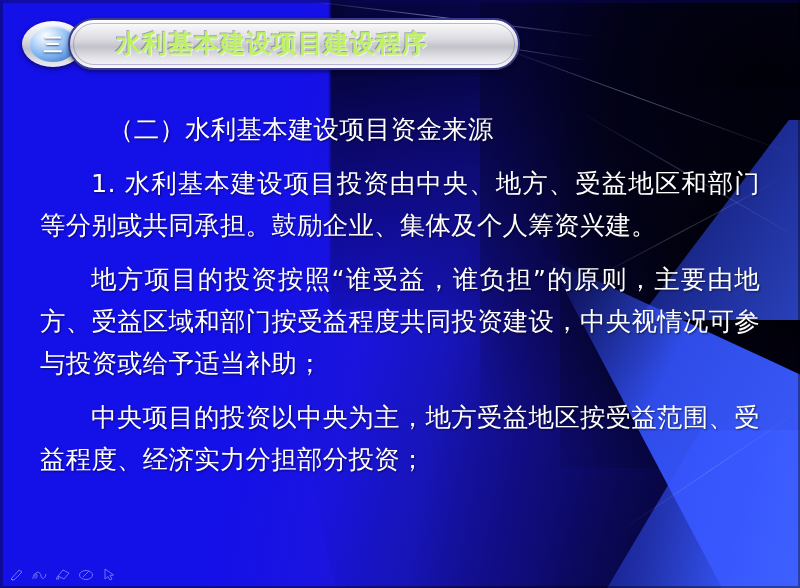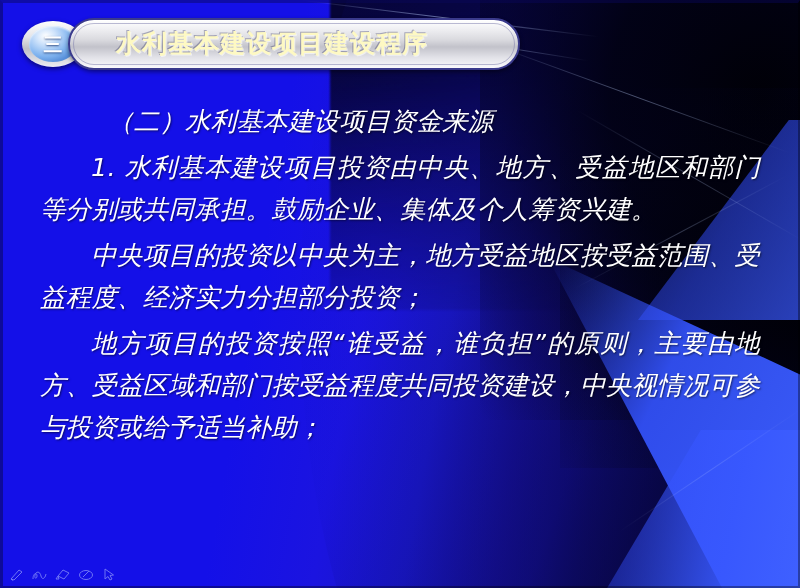--- a/index.html
+++ b/index.html
@@ -170,21 +170,21 @@
     pointer-events: none;
   }
   .title-text {
     position: absolute;
     left: 94px;
     top: 0;
     height: 52px;
     line-height: 52px;
     font-size: 25px;
     font-weight: bold;
-    color: #fef9c3;
+    color: #bef264;
     letter-spacing: 1px;
     text-shadow: 1px 1px 0 rgba(255,255,255,0.6), -1px -1px 0 rgba(40,40,90,0.35);
     white-space: nowrap;
   }
   .badge {
     position: absolute;
     left: 0px;
     top: 3px;
     width: 62px;
     height: 46px;
@@ -219,24 +219,23 @@
     left: 40px;
     top: 96px;
     width: 720px;
     color: #ffffff;
     font-size: 25.5px;
     line-height: 42px;
     text-shadow: 1px 1px 2px rgba(0,0,0,0.55);
     letter-spacing: 0.2px;
   }
   .body-text p {
-    margin: 4px 0 0 0;
+    margin: 12px 0 0 0;
     text-align: justify;
     text-justify: inter-ideograph;
-    font-style: italic;
   }
   .p-heading { padding-left: 68px; margin-bottom: 4px !important; }
   .p-indent  { text-indent: 2em; }
 
   
   .tools {
     position: absolute;
     left: 8px;
     bottom: 6px;
     display: flex;
@@ -279,22 +278,22 @@
     </div>
     <div class="title-pill">
       <div class="title-pill-inner"></div>
     </div>
     <div class="title-text">水利基本建设项目建设程序</div>
   </div>
 
   <div class="body-text">
     <p class="p-heading">（二）水利基本建设项目资金来源</p>
     <p class="p-indent">1. 水利基本建设项目投资由中央、地方、受益地区和部门等分别或共同承担。鼓励企业、集体及个人筹资兴建。</p>
+    <p class="p-indent">地方项目的投资按照“谁受益，谁负担”的原则，主要由地方、受益区域和部门按受益程度共同投资建设，中央视情况可参与投资或给予适当补助；</p>
     <p class="p-indent">中央项目的投资以中央为主，地方受益地区按受益范围、受益程度、经济实力分担部分投资；</p>
-    <p class="p-indent">地方项目的投资按照“谁受益，谁负担”的原则，主要由地方、受益区域和部门按受益程度共同投资建设，中央视情况可参与投资或给予适当补助；</p>
   </div>
 
   <div class="tools">
     <span class="tool-icon">
       <svg width="18" height="15" viewBox="0 0 18 15">
         <path d="M3 12 L11 3 L14 5 L6 13 Z" fill="none" stroke="#b9c6ff" stroke-width="1"></path>
         <path d="M3 12 L5 13.5" fill="none" stroke="#b9c6ff" stroke-width="1"></path>
       </svg>
     </span>
     <span class="tool-icon">

